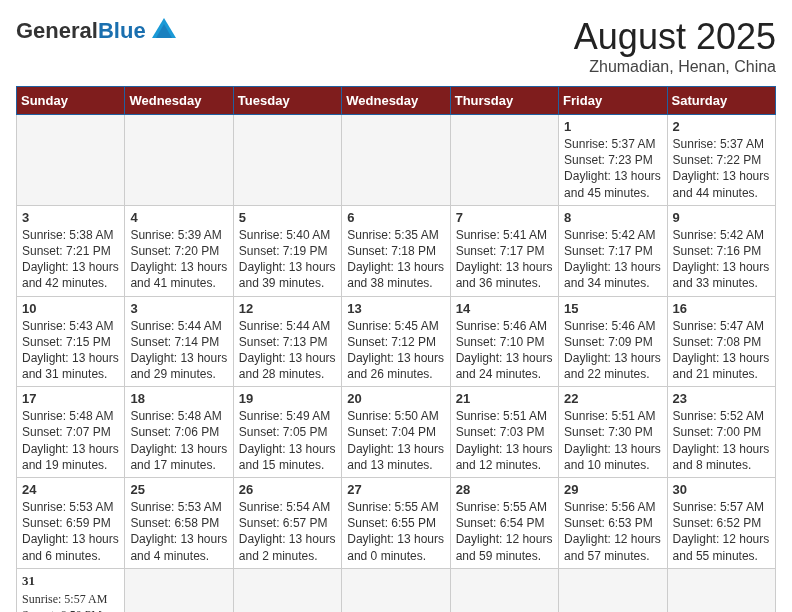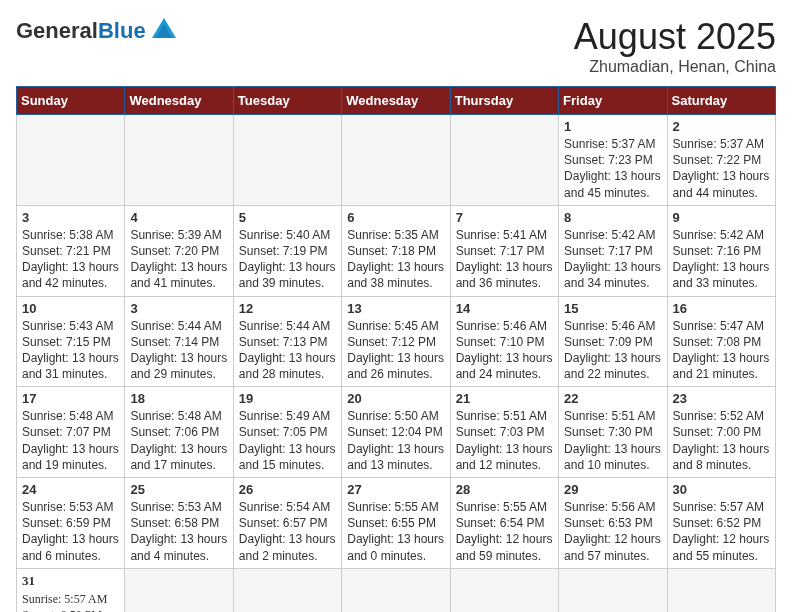--- a/index.html
+++ b/index.html
@@ -239,21 +239,21 @@
         </td>
         <td>
           <span class="day-number">19</span>
           <div class="day-info">Sunrise: 5:49 AM
 Sunset: 7:05 PM
 Daylight: 13 hours and 15 minutes.</div>
         </td>
         <td>
           <span class="day-number">20</span>
           <div class="day-info">Sunrise: 5:50 AM
-Sunset: 12:04 PM
+Sunset: 7:04 PM
 Daylight: 13 hours and 13 minutes.</div>
         </td>
         <td>
           <span class="day-number">21</span>
           <div class="day-info">Sunrise: 5:51 AM
 Sunset: 7:03 PM
 Daylight: 13 hours and 12 minutes.</div>
         </td>
         <td>
           <span class="day-number">22</span>

